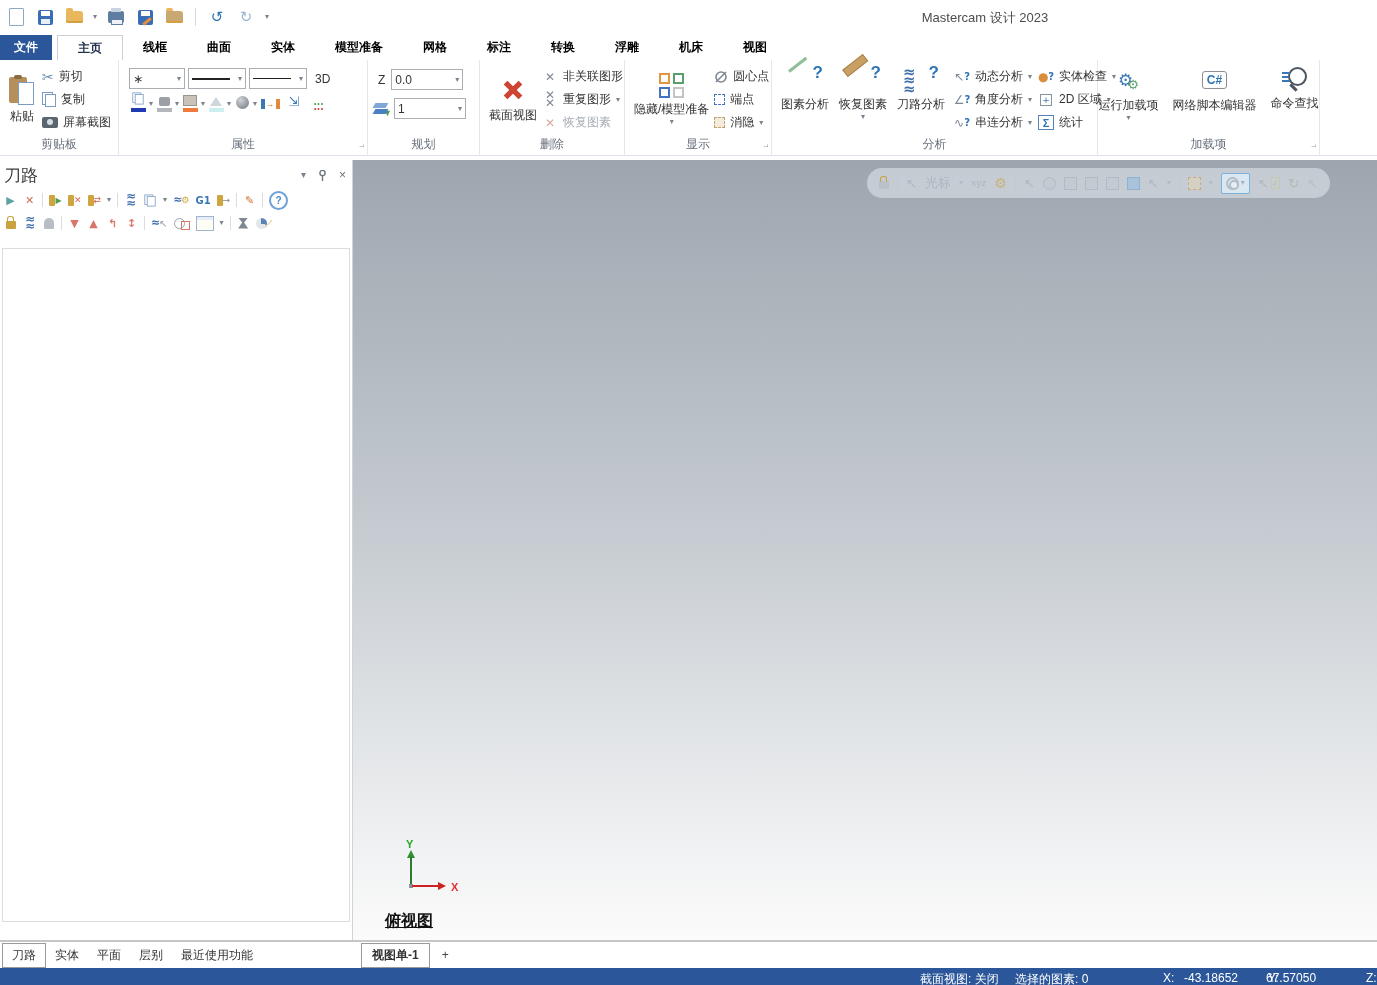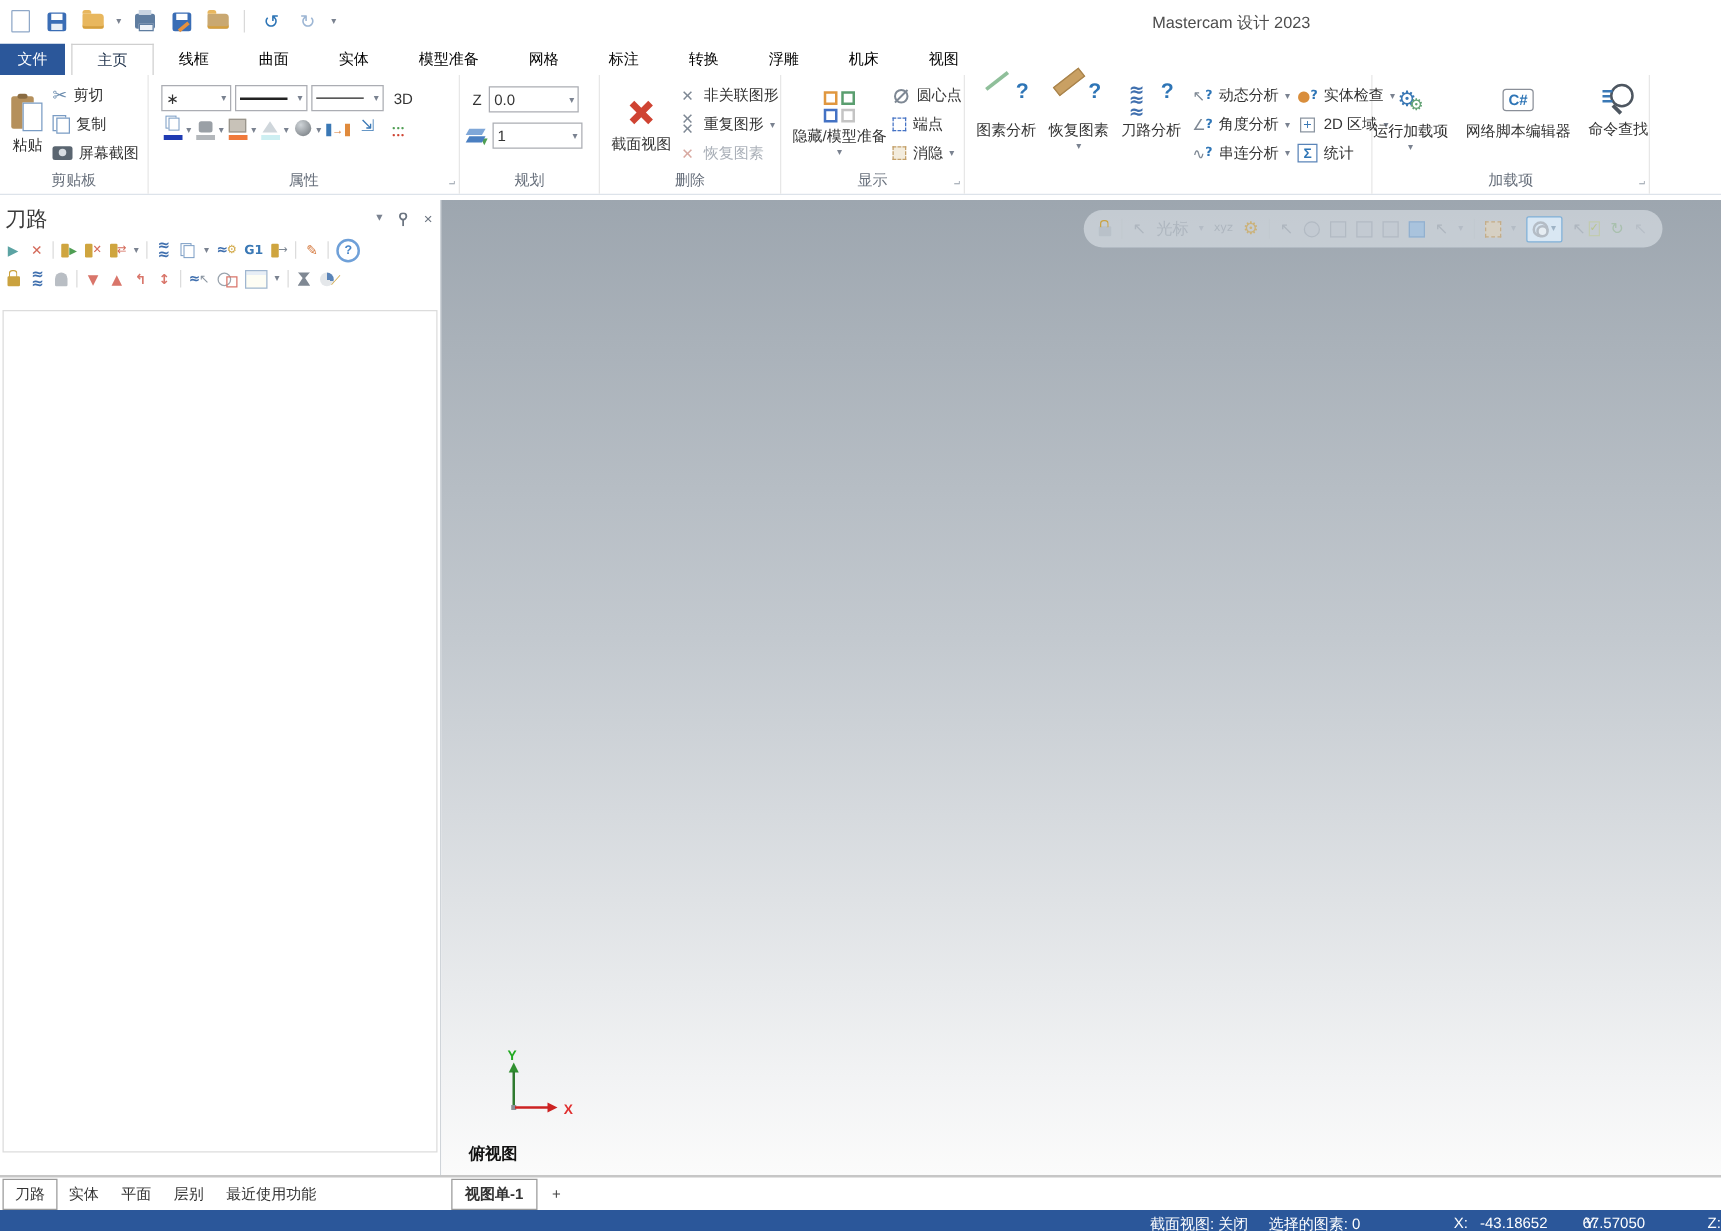--- a/index.html
+++ b/index.html
@@ -7,21 +7,21 @@
        font-family:"Liberation Sans","DejaVu Sans",sans-serif;font-size:12px;color:#333;
        -webkit-font-smoothing:antialiased;}
   
   .titlebar{position:absolute;left:0;top:0;right:0;height:35px;background:#fff;}
   .qat{position:absolute;left:6px;top:4px;display:flex;align-items:center;gap:9px;height:26px;}
   .qat .sep{width:1px;height:18px;background:#d9d9d9;margin:0 2px;}
   .qbtn{display:inline-flex;align-items:center;justify-content:center;width:20px;height:22px;cursor:default;}
   .caret{font-size:8px;color:#7a8290;line-height:1;}
   .app-title{position:absolute;left:985px;top:9px;transform:translateX(-50%);color:#4d4d4d;font-size:13px;white-space:nowrap;}
   
-  .tabrow{position:absolute;left:0;top:35px;right:16px;height:25px;background:#fff;display:flex;align-items:stretch;border-bottom:1px solid #e3e8ee;}
+  .tabrow{position:absolute;left:0;top:35px;right:16px;height:25px;background:#fff;display:flex;align-items:stretch;border-bottom:1px solid #e3e8ee;font-weight:bold;}
   .tab-file{width:52px;background:#2b579a;color:#fff;display:flex;align-items:center;justify-content:center;}
   .rtab{padding:0 20px;display:flex;align-items:center;color:#000000;}
   .rtab.active{background:#fff;border:1px solid #cfcfcf;border-bottom:none;color:#24364f;margin-left:5px;}
   
   .ribbon{position:absolute;left:0;top:60px;right:0;height:95px;background:#fff;display:flex;border-bottom:1px solid #dde3ea;}
   .rgroup{position:relative;border-right:1px solid #e7e7e7;padding:5px 4px 16px 4px;box-sizing:border-box;}
   .glabel{position:absolute;left:0;right:0;bottom:2px;text-align:center;color:#68707c;font-size:12px;}
   .launcher{position:absolute;right:3px;bottom:3px;color:#98a1ac;font-size:9px;transform:rotate(180deg);cursor:default;}
   .bigbtn{display:flex;flex-direction:column;align-items:center;justify-content:flex-start;padding:1px 5px;color:#333;cursor:default;}
   .bigbtn .blabel{margin-top:3px;white-space:nowrap;}
@@ -103,21 +103,21 @@
   .viewport{position:absolute;left:353px;top:160px;right:0;height:780px;background:linear-gradient(#9da6af,#c3c9cf 45%,#f2f3f4 90%,#fbfbfb);}
   .vtoolbar{position:absolute;top:8px;right:47px;height:30px;display:flex;align-items:center;gap:8px;padding:0 12px;background:rgba(228,233,238,.55);border-radius:15px;color:#aeb6bf;}
   .vtoolbar .vsep{width:1px;height:16px;background:#c2c9d0;}
   .vico{display:inline-flex;align-items:center;gap:2px;font-family:"DejaVu Sans",sans-serif;font-size:13px;cursor:default;}
   .vcube{width:11px;height:11px;background:#c3cad2;border:1px solid #b2bac3;display:inline-block;}
   .vsel{display:inline-flex;align-items:center;gap:2px;border:1px solid #7fb0d8;background:#d9e7f3;border-radius:2px;padding:3px 4px;}
   .rings{position:relative;width:13px;height:13px;}
   .rings::before{content:'';position:absolute;left:0;top:0;width:9px;height:9px;border:2px solid #b4bcc5;border-radius:50%;}
   .rings::after{content:'';position:absolute;right:0;bottom:0;width:6px;height:6px;border:2px solid #b4bcc5;border-radius:50%;background:#e6edf3;}
   .gnomon{position:absolute;left:48px;bottom:44px;}
-  .viewlabel{position:absolute;left:22px;bottom:8px;font-weight:bold;color:#111;font-size:13px;}
+  .viewlabel{position:absolute;left:32px;bottom:8px;font-weight:bold;color:#111;font-size:16px;text-decoration:underline;}
   
   .tabstrip{position:absolute;left:0;top:940px;right:0;height:28px;background:#fff;border-top:2px solid #c6c6c6;box-sizing:border-box;display:flex;align-items:center;}
   .ptabs{display:flex;align-items:center;gap:0;width:353px;padding-left:2px;box-sizing:border-box;}
   .ptab{padding:3px 9px;color:#333;cursor:default;white-space:nowrap;}
   .ptab.active{border:1px solid #9a9a9a;background:#fff;}
   .sheettabs{display:flex;align-items:center;gap:2px;padding-left:8px;}
   .sheettab{border:1px solid #9a9a9a;background:#fff;font-weight:bold;padding:3px 10px;cursor:default;}
   .addtab{padding:3px 10px;color:#444;cursor:default;}
   
   .statusbar{position:absolute;left:0;top:968px;right:0;height:24px;background:#2b579a;color:#fff;}
@@ -414,20 +414,21 @@
               </span>
             <span>2D 区域</span>
               <span class="caret">▾</span>
           </div>
           <div class="smallbtn">
             <span class="sigbox">Σ</span>
             <span>统计</span>
           </div>
         </div>
       </div>
+      <div class="glabel">分析</div>
     </div>
 
     <div class="rgroup" style="width:222px;border-right:1px solid #e7e7e7;">
       <div class="row" style="align-items:flex-start;justify-content:center;gap:4px;">
         <div class="bigbtn">
           <span style="height:28px;display:flex;align-items:center;">
             <span class="gear" style="color:#3a78b5;">⚙</span>
               <span class="gear" style="color:#63a375;margin-left:-6px;margin-top:8px;font-size:13px;">⚙</span>
           </span>
           <span class="blabel">运行加载项</span>

